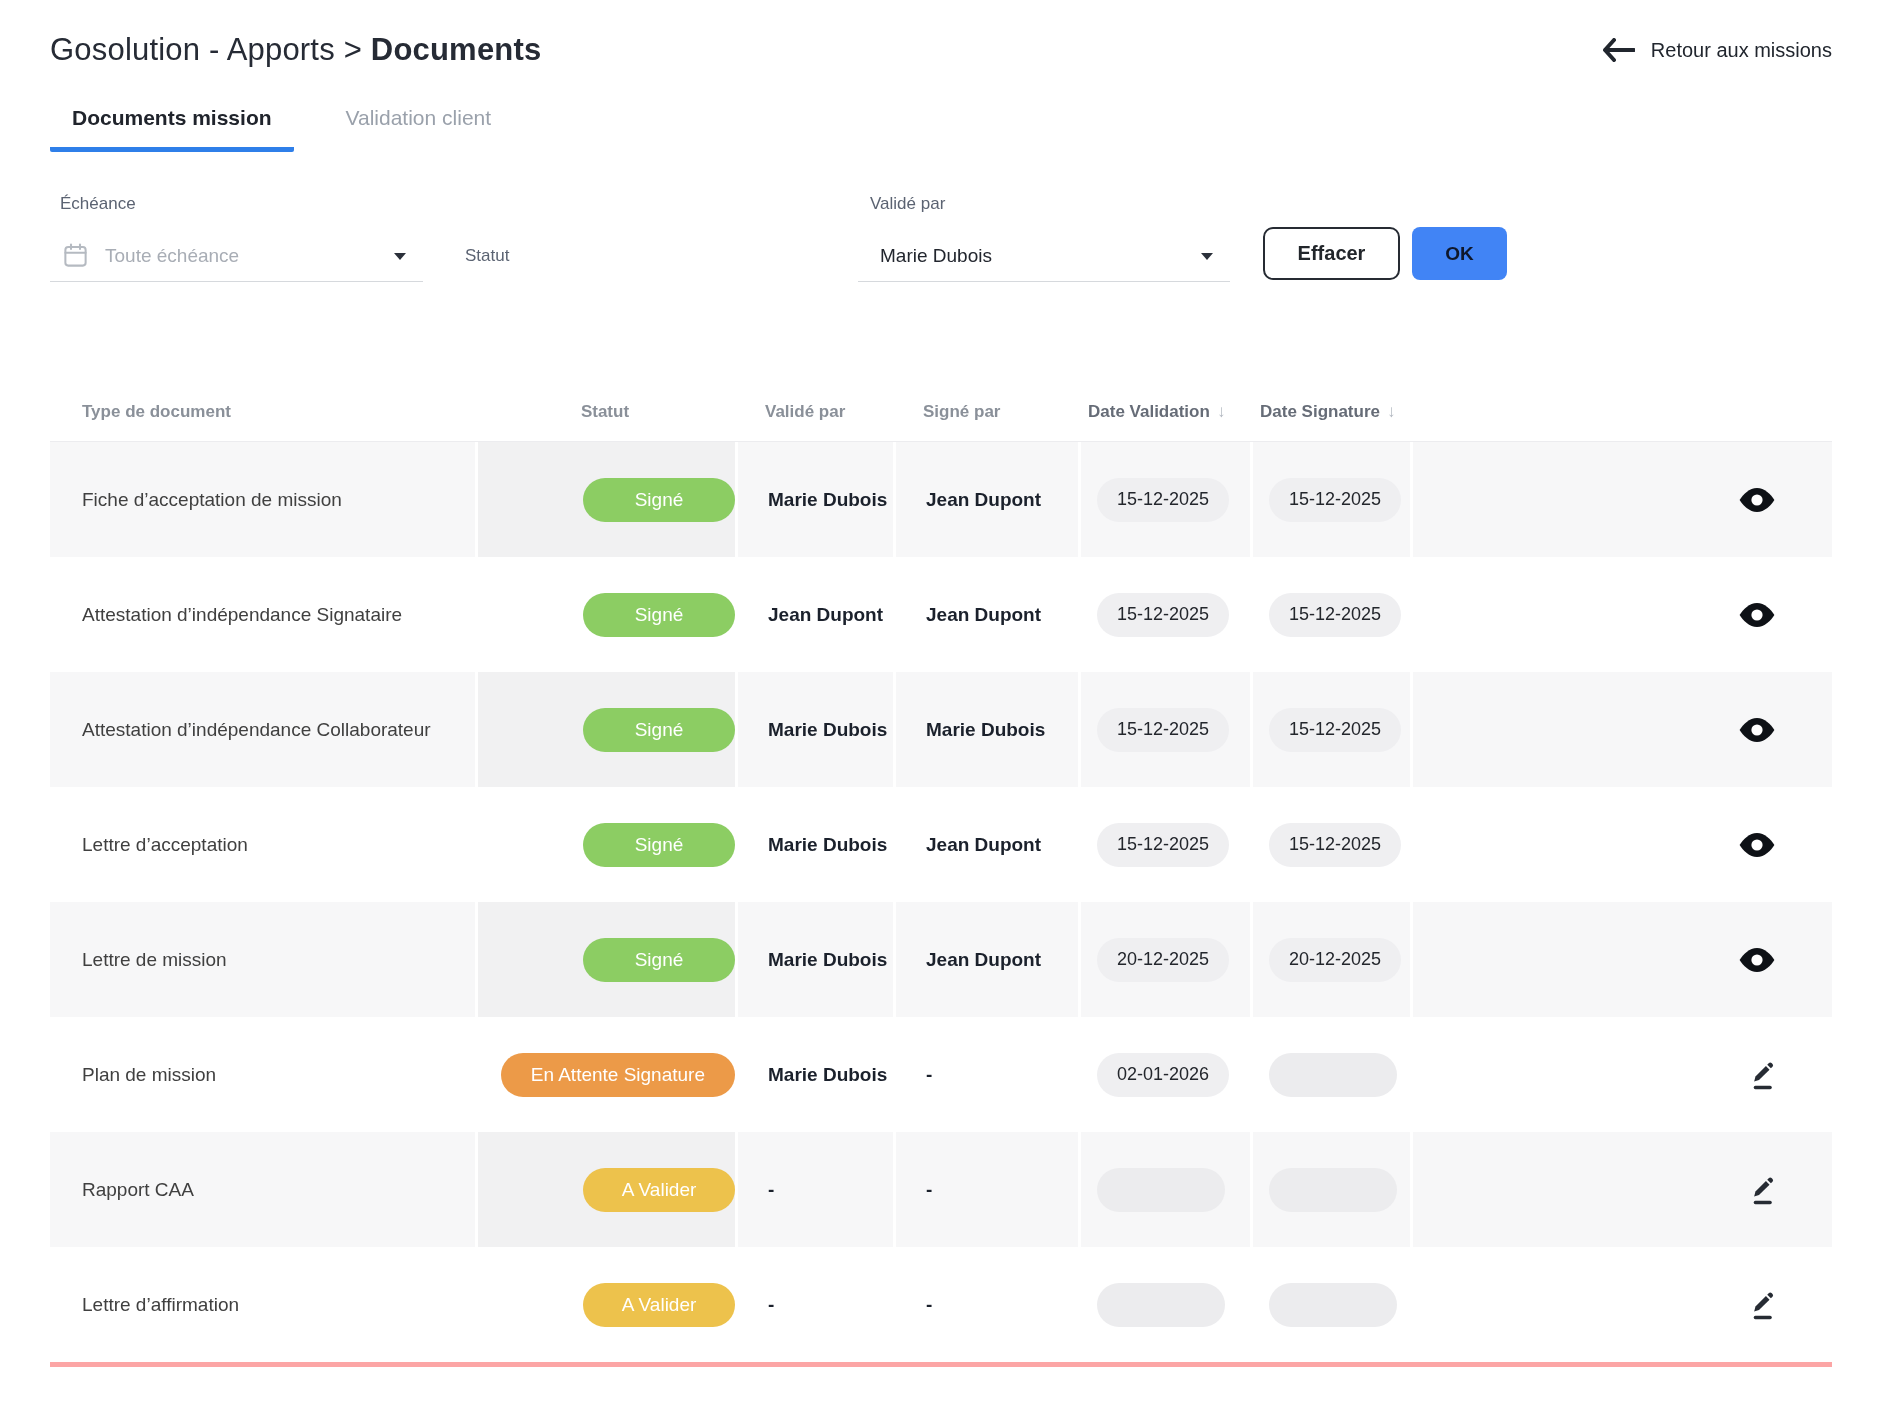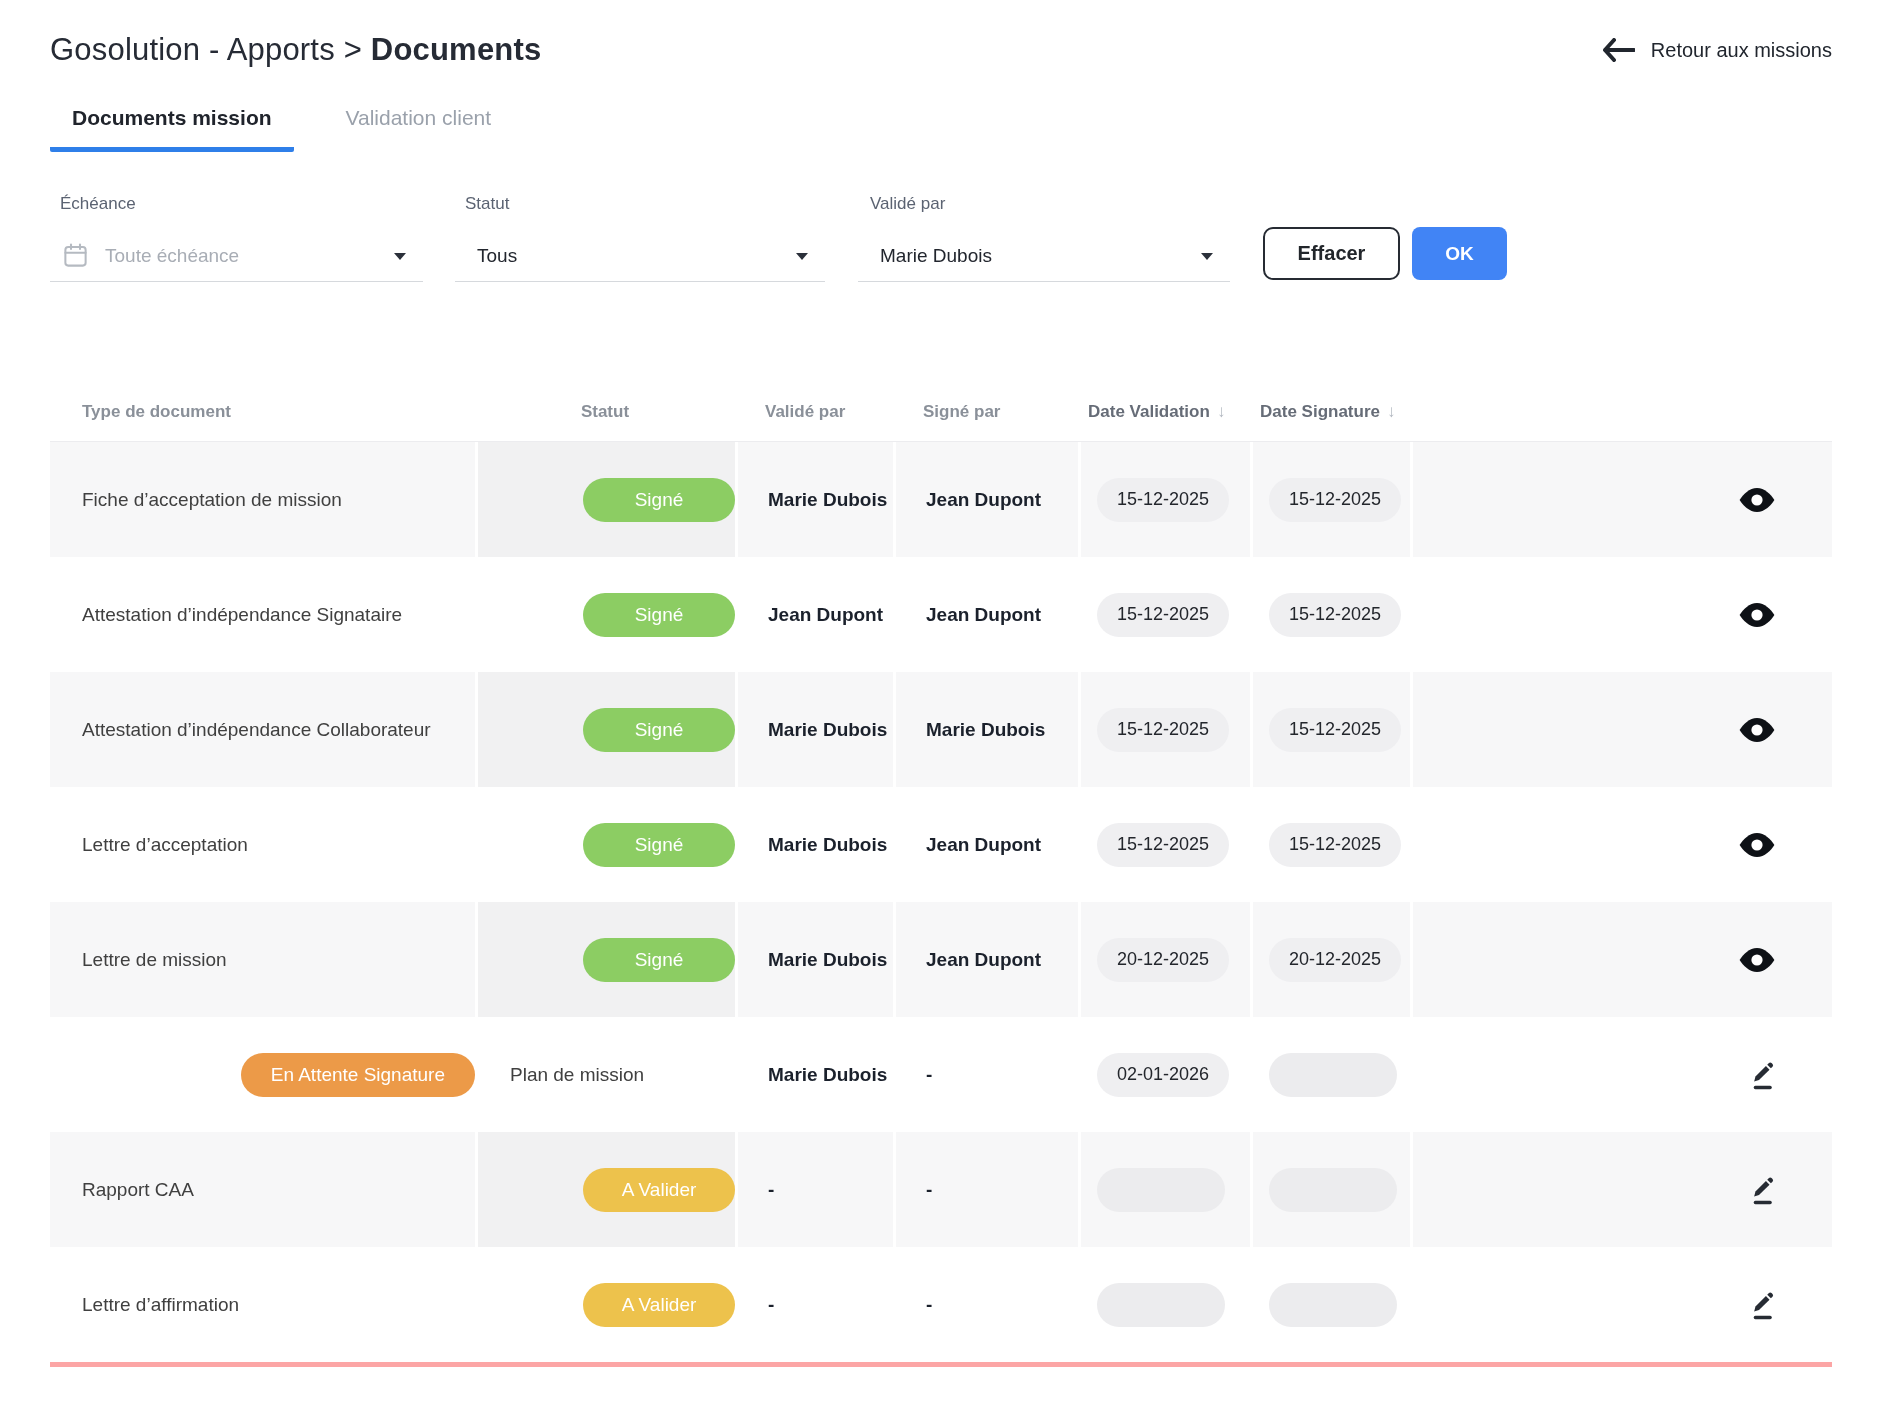--- a/index.html
+++ b/index.html
@@ -28,21 +28,21 @@
   .g1 { width:373px; } .g1 .flabel { margin-left:10px; }
   .g2 { width:370px; margin-left:32px; } .g2 .flabel { margin-left:10px; }
   .g3 { width:372px; margin-left:33px; } .g3 .flabel { margin-left:12px; }
   .field { position:relative; display:flex; align-items:center; height:52px; border-bottom:1px solid #d6d9dd; cursor:pointer; }
   .g1 .field { padding-left:12px; }
   .g2 .field, .g3 .field { padding-left:22px; }
   .field .placeholder { font-size:19px; color:#a8adb5; margin-left:16px; }
   .field .value { font-size:19px; color:#22262e; font-weight:500; }
   .caret { position:absolute; right:16px; top:50%; transform:translateY(-50%); }
   .btn-clear { margin-left:33px; margin-bottom:2px; width:137px; height:53px; background:#fff; border:2px solid #262b33; border-radius:10px; font-family:inherit; font-size:20px; font-weight:700; color:#22262b; cursor:pointer; }
-  .btn-ok { margin-left:12px; margin-bottom:2px; width:95px; height:53px; background:var(--c-ok_blue,#4184f5); border:none; border-radius:8px; font-family:inherit; font-size:19px; font-weight:700; color:#ffffff; cursor:pointer; }
+  .btn-ok { margin-left:12px; margin-bottom:2px; width:95px; height:53px; background:var(--c-ok_blue,#4184f5); border:none; border-radius:8px; font-family:inherit; font-size:19px; font-weight:700; color:#0f172a; cursor:pointer; }
 
   
   .table { margin-top:100px; border-bottom:5px solid #fca5a5; }
   .grid { display:grid; grid-template-columns:425px 260px 158px 185px 172px 160px 1fr; align-items:center; }
   .thead { height:60px; border-bottom:1px solid #ececef; }
   .th { font-size:17px; font-weight:600; color:#8a9099; display:flex; align-items:center; height:100%; }
   .th.col-type { padding-left:32px; }
   .th.col-statut { justify-content:center; }
   .th.col-valide, .th.col-signe { padding-left:30px; }
   .th.col-dateval, .th.col-datesig { padding-left:10px; color:#666c77; font-weight:700; }
@@ -110,28 +110,20 @@
           <span class="placeholder">Toute échéance</span>
           <span class="caret">
             <svg width="14" height="9" viewBox="0 0 14 9">
                 <path d="M1 1 L7 8 L13 1 Z" fill="#2b303a"></path>
               </svg>
           </span>
         </div>
       </div>
       <div class="fgroup g2">
         <div class="flabel">Statut</div>
-        <div class="field">
-          <span class="value">Tous</span>
-          <span class="caret">
-            <svg width="14" height="9" viewBox="0 0 14 9">
-                <path d="M1 1 L7 8 L13 1 Z" fill="#2b303a"></path>
-              </svg>
-          </span>
-        </div>
       </div>
       <div class="fgroup g3">
         <div class="flabel">Validé par</div>
         <div class="field">
           <span class="value">Marie Dubois</span>
           <span class="caret">
             <svg width="14" height="9" viewBox="0 0 14 9">
                 <path d="M1 1 L7 8 L13 1 Z" fill="#2b303a"></path>
               </svg>
           </span>
@@ -314,25 +306,25 @@
           <svg width="38" height="26" viewBox="0 0 38 26">
             <path d="M19 1 C11.5 1 5 7.5 1.6 13 C5 18.5 11.5 25 19 25 C26.5 25 33 18.5 36.4 13 C33 7.5 26.5 1 19 1 Z" fill="#0e1116"></path>
             <circle cx="19" cy="13" r="5.6" fill="#ffffff"></circle>
           </svg>
         </span>
       </button>
 
     </div>
   </div>
           <div class="row grid even">
+    <div class="c col-type">
+              <span class="doc">Plan de mission</span>
+            </div>
     <div class="c col-statut">
               <span class="badge pending">En Attente Signature</span>
-            </div>
-    <div class="c col-type">
-              <span class="doc">Plan de mission</span>
             </div>
     <div class="c col-valide">
               <span class="name">Marie Dubois</span>
             </div>
     <div class="c col-signe">
               <span class="name">-</span>
             </div>
     <div class="c col-dateval">
               <span class="pill">02-01-2026</span>
             </div>

